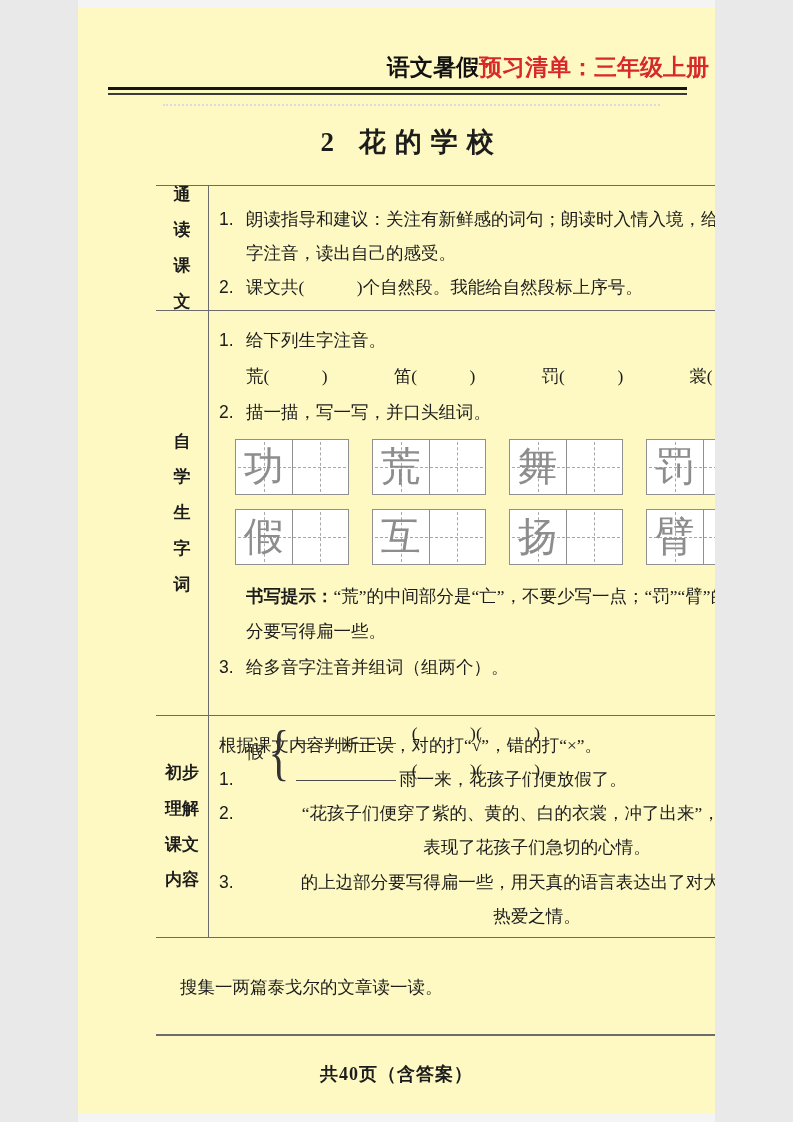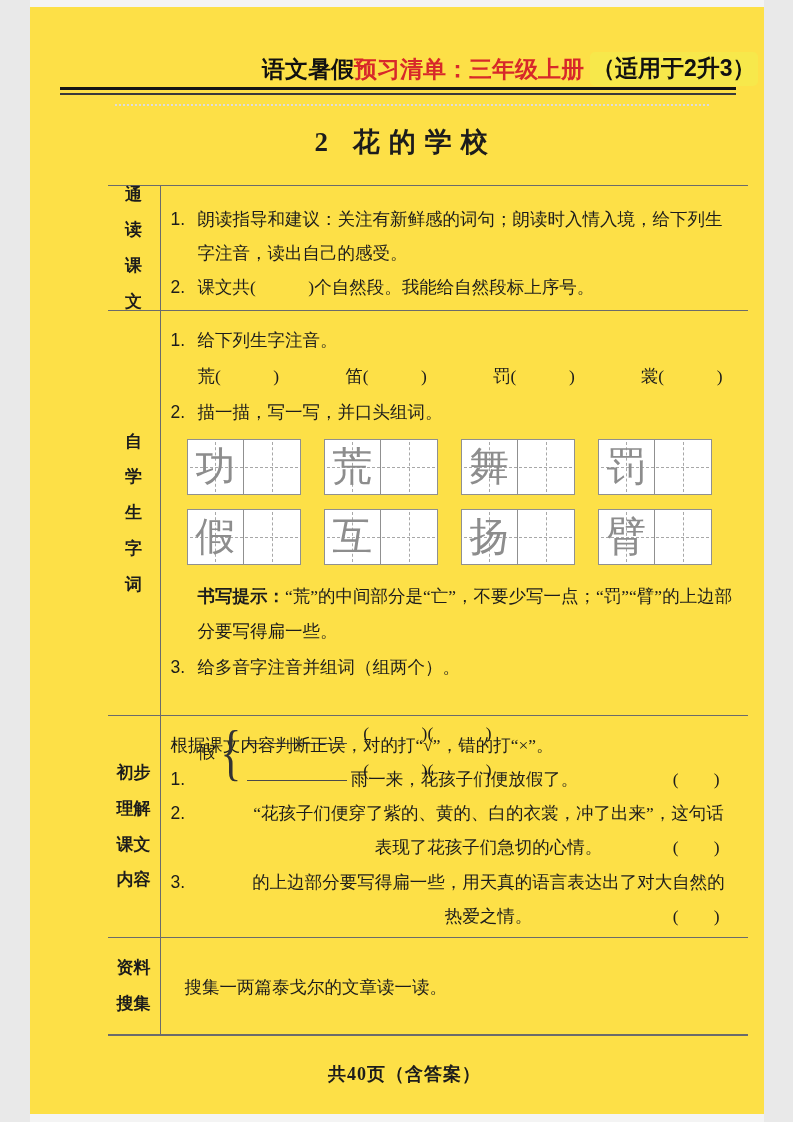--- a/index.html
+++ b/index.html
@@ -1,21 +1,21 @@
 <!DOCTYPE html>
 <html><head>
 <meta charset="utf-8">
 <style>
   * { margin: 0; padding: 0; box-sizing: border-box; }
   html, body { background: #e9e9e9; }
   .page {
     position: relative;
-    width: 734px; height: 1122px;
+    width: 637px; height: 1122px;
     margin: 0 auto;
-    background: #fde047;
+    background: #fef9c3;
     font-family: "Liberation Serif", serif;
     color: #1c1c1c;
     overflow: hidden;
   }
 
   
   .header {
     position: absolute; top: 52px; right: 6px;
     display: flex; align-items: center;
     font-family: "Liberation Sans", sans-serif;
@@ -27,21 +27,21 @@
     margin-left: 6px;
     background: #f7e84b; color: #111;
     padding: 1px 2px 2px 2px; border-radius: 5px;
   }
   .rule-thick { position: absolute; top: 87px; left: 30px; right: 28px; height: 3px; background: #151515; }
   .rule-thin  { position: absolute; top: 93px; left: 30px; right: 28px; height: 2px; background: #3a3a3a; }
   .rule-dotted{ position: absolute; top: 104px; left: 85px; right: 55px; border-top: 2px dotted #dcdcdc; }
 
   
   .page-title {
-    position: absolute; top: 124px; left: 9px; width: 100%;
+    position: absolute; top: 124px; left: 15px; width: 100%;
     text-align: center;
     font-weight: bold; font-size: 27px; letter-spacing: 9px;
   }
 
   
   .sheet-table {
     position: absolute; left: 78px; top: 185px; width: 640px;
     border-top: 1px solid #6b6b6b;
     border-bottom: 2px solid #6b6b6b;
   }
@@ -109,39 +109,38 @@
   .judge-item { position: relative; }
   .judge-item .li .txt { padding-right: 4px; text-align: center; }
   .judge-paren { position: absolute; right: 16px; bottom: 0; white-space: nowrap; }
   .judge-text-pad { padding-right: 90px; margin-left: 48px; }
 
   
   .row4 .t-content { display: flex; align-items: center; padding-left: 24px; }
 
   
   .footer {
-    position: absolute; top: 1062px; left: 8px; width: 100%;
+    position: absolute; top: 1062px; left: 0; width: 100%;
     text-align: center; font-weight: bold; font-size: 18px;
     letter-spacing: 1px;
   }
 
   
   .scan-edge-top { position: absolute; top: 0; left: 0; width: 100%; height: 7px; background: #f4f4f4; }
   .scan-edge-bottom { position: absolute; bottom: 0; left: 0; width: 100%; height: 8px; background: #f4f4f4; }
 </style>
 </head>
 <body>
 
 <div class="page">
   <div class="scan-edge-top"></div>
 
   <div class="header">
     <span class="hdr-black">语文暑假</span>
       <span class="hdr-red">预习清单：三年级上册</span>
-      <span class="hdr-badge">（适用于2升3）</span>
   </div>
   <div class="rule-thick"></div>
   <div class="rule-thin"></div>
   <div class="rule-dotted"></div>
 
   <div class="page-title">2 花的学校</div>
 
   <div class="sheet-table">
 
     <div class="t-row row1" style="height:125px">
@@ -295,22 +294,20 @@
           <div class="li">
             <span class="num">3.</span>
             <div class="txt judge-text-pad">的上边部分要写得扁一些，用天真的语言表达出了对大自然的热爱之情。</div>
           </div>
           <span class="judge-paren">(　　)</span>
         </div>
       </div>
     </div>
 
     <div class="t-row row4" style="height:96px">
-      <div class="t-label">资料
-搜集</div>
       <div class="t-content">
         <span>搜集一两篇泰戈尔的文章读一读。</span>
       </div>
     </div>
 
   </div>
 
   <div class="footer">共40页（含答案）</div>
 
   <div class="scan-edge-bottom"></div>

